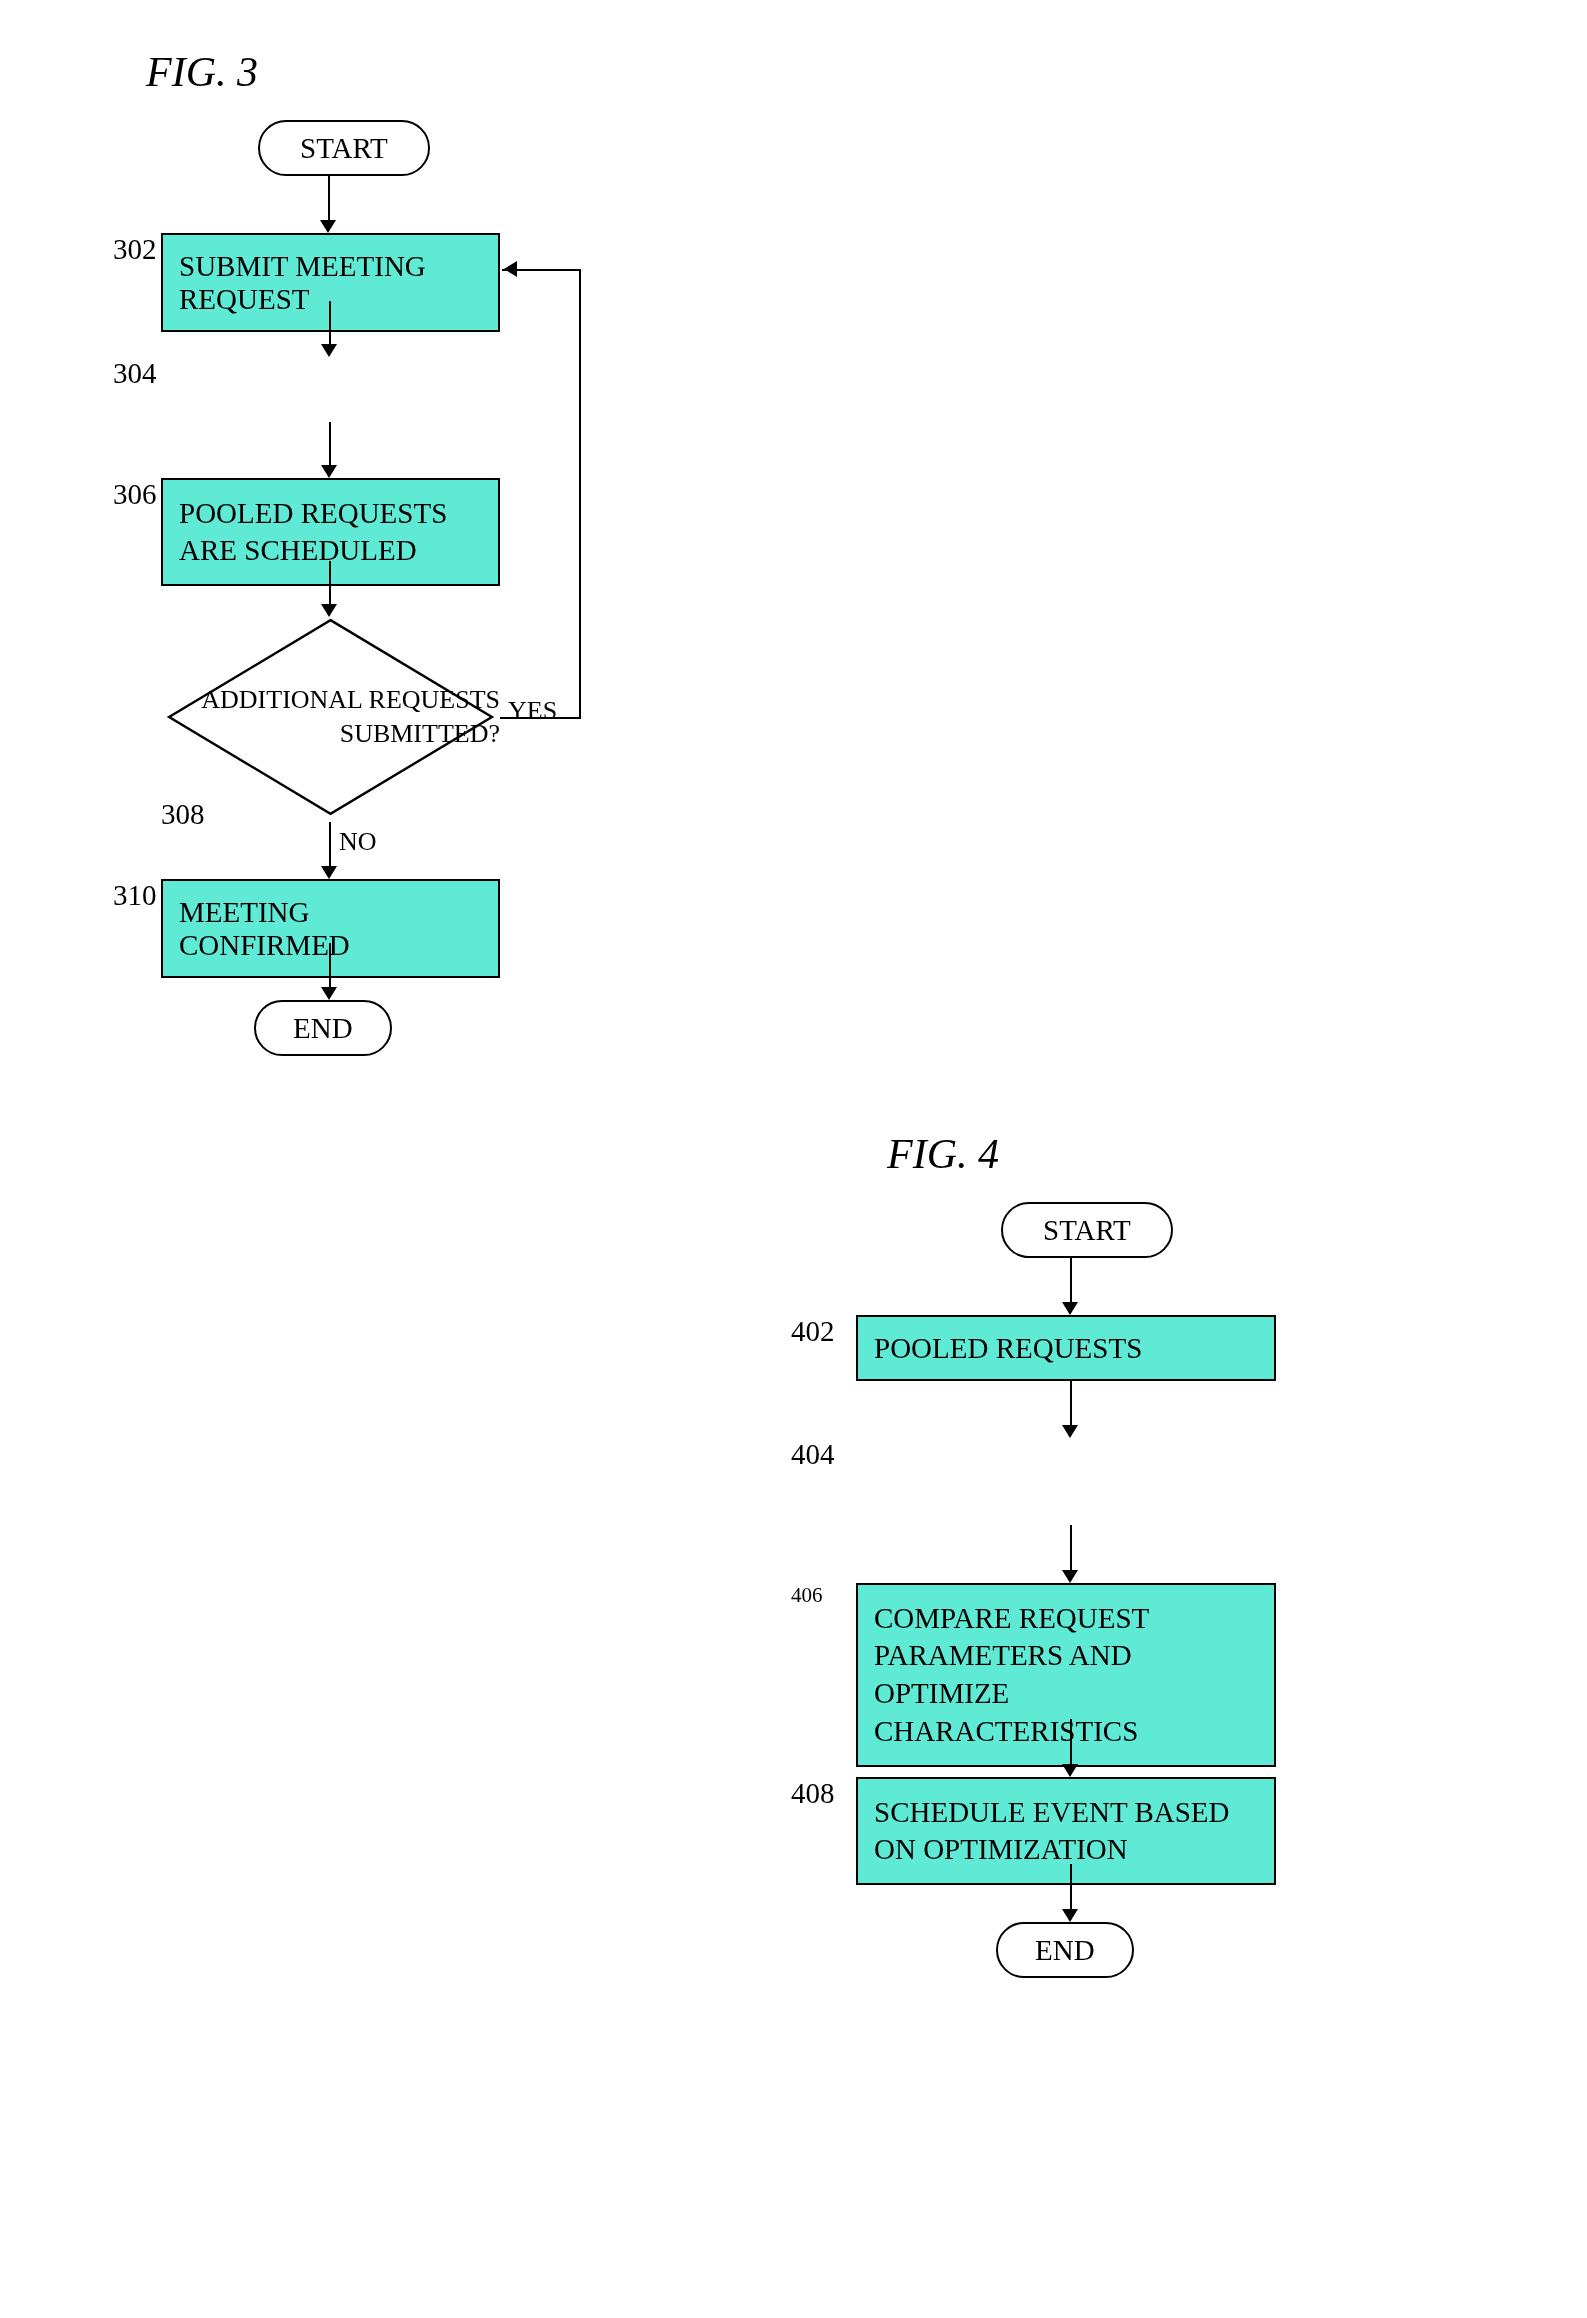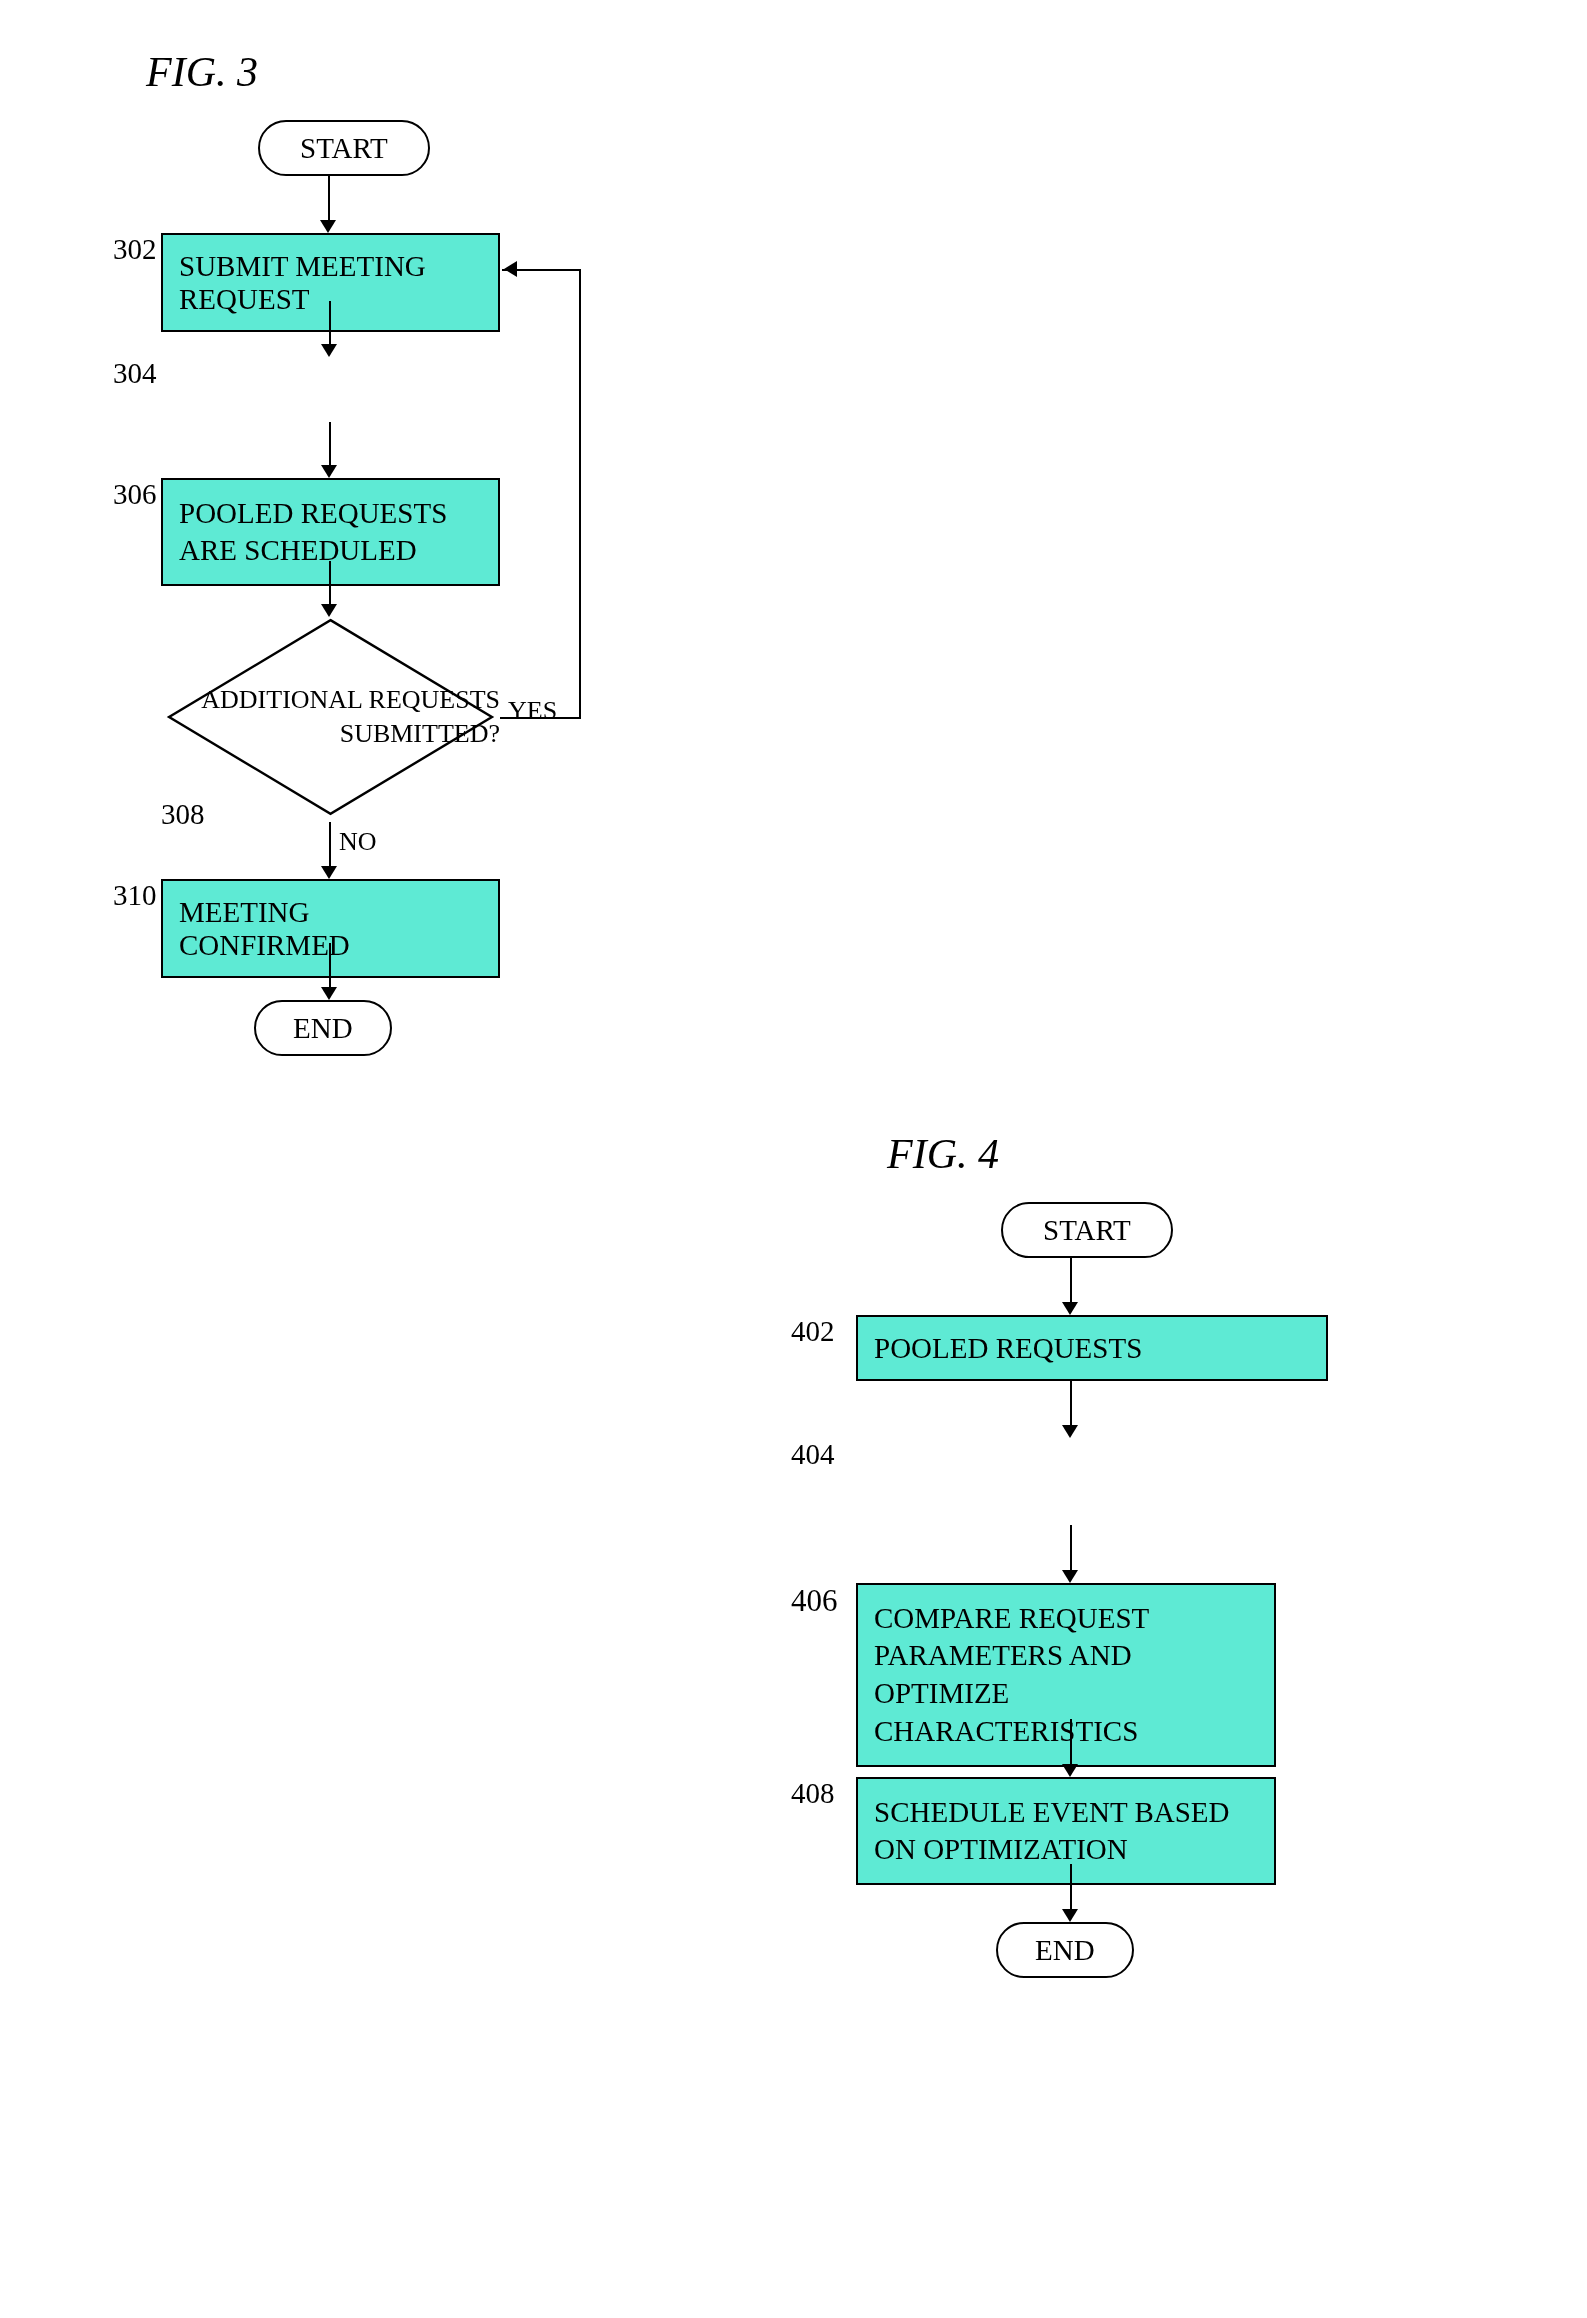--- a/index.html
+++ b/index.html
@@ -142,32 +142,32 @@
 
       <div style="position:absolute; left:210px; top:0;">
         <div class="node-terminal" style="font-size:29px; padding:9.7px 40px;">START</div>
       </div>
 
       <div style="position:absolute; left:279px; top:55px; width:2.4px; height:48px; background:#000;"></div>
       <div style="position:absolute; left:271px; top:100px; width:0; height:0; border-left:8px solid transparent; border-right:8px solid transparent; border-top:13px solid #000;"></div>
 
       <div style="position:absolute; left:0; top:113px; font-size:29px;">402</div>
       <div style="position:absolute; left:65px; top:113px;">
-        <div class="node-rect" style="font-size:29px; width:472px; padding:14.5px 16px;">POOLED REQUESTS</div>
+        <div class="node-rect" style="font-size:29px; width:420px; padding:14.5px 16px;">POOLED REQUESTS</div>
       </div>
 
       <div style="position:absolute; left:279px; top:178px; width:2.4px; height:48px; background:#000;"></div>
       <div style="position:absolute; left:271px; top:223px; width:0; height:0; border-left:8px solid transparent; border-right:8px solid transparent; border-top:13px solid #000;"></div>
 
       <div style="position:absolute; left:0; top:236px; font-size:29px;">404</div>
 
       <div style="position:absolute; left:279px; top:323px; width:2.4px; height:48px; background:#000;"></div>
       <div style="position:absolute; left:271px; top:368px; width:0; height:0; border-left:8px solid transparent; border-right:8px solid transparent; border-top:13px solid #000;"></div>
 
-      <div style="position:absolute; left:0; top:381px; font-size:31px;">406</div>
+      <div style="position:absolute; left:0; top:381px; font-size:21px;">406</div>
       <div style="position:absolute; left:65px; top:381px;">
         <div class="node-rect" style="font-size:29px; width:420px; padding:14.5px 16px; line-height:1.3;">COMPARE REQUEST PARAMETERS AND OPTIMIZE CHARACTERISTICS</div>
       </div>
 
       <div style="position:absolute; left:279px; top:517px; width:2.4px; height:48px; background:#000;"></div>
       <div style="position:absolute; left:271px; top:562px; width:0; height:0; border-left:8px solid transparent; border-right:8px solid transparent; border-top:13px solid #000;"></div>
 
       <div style="position:absolute; left:0; top:575px; font-size:29px;">408</div>
       <div style="position:absolute; left:65px; top:575px;">
         <div class="node-rect" style="font-size:29px; width:420px; padding:14.5px 16px; line-height:1.3;">SCHEDULE EVENT BASED ON OPTIMIZATION</div>

